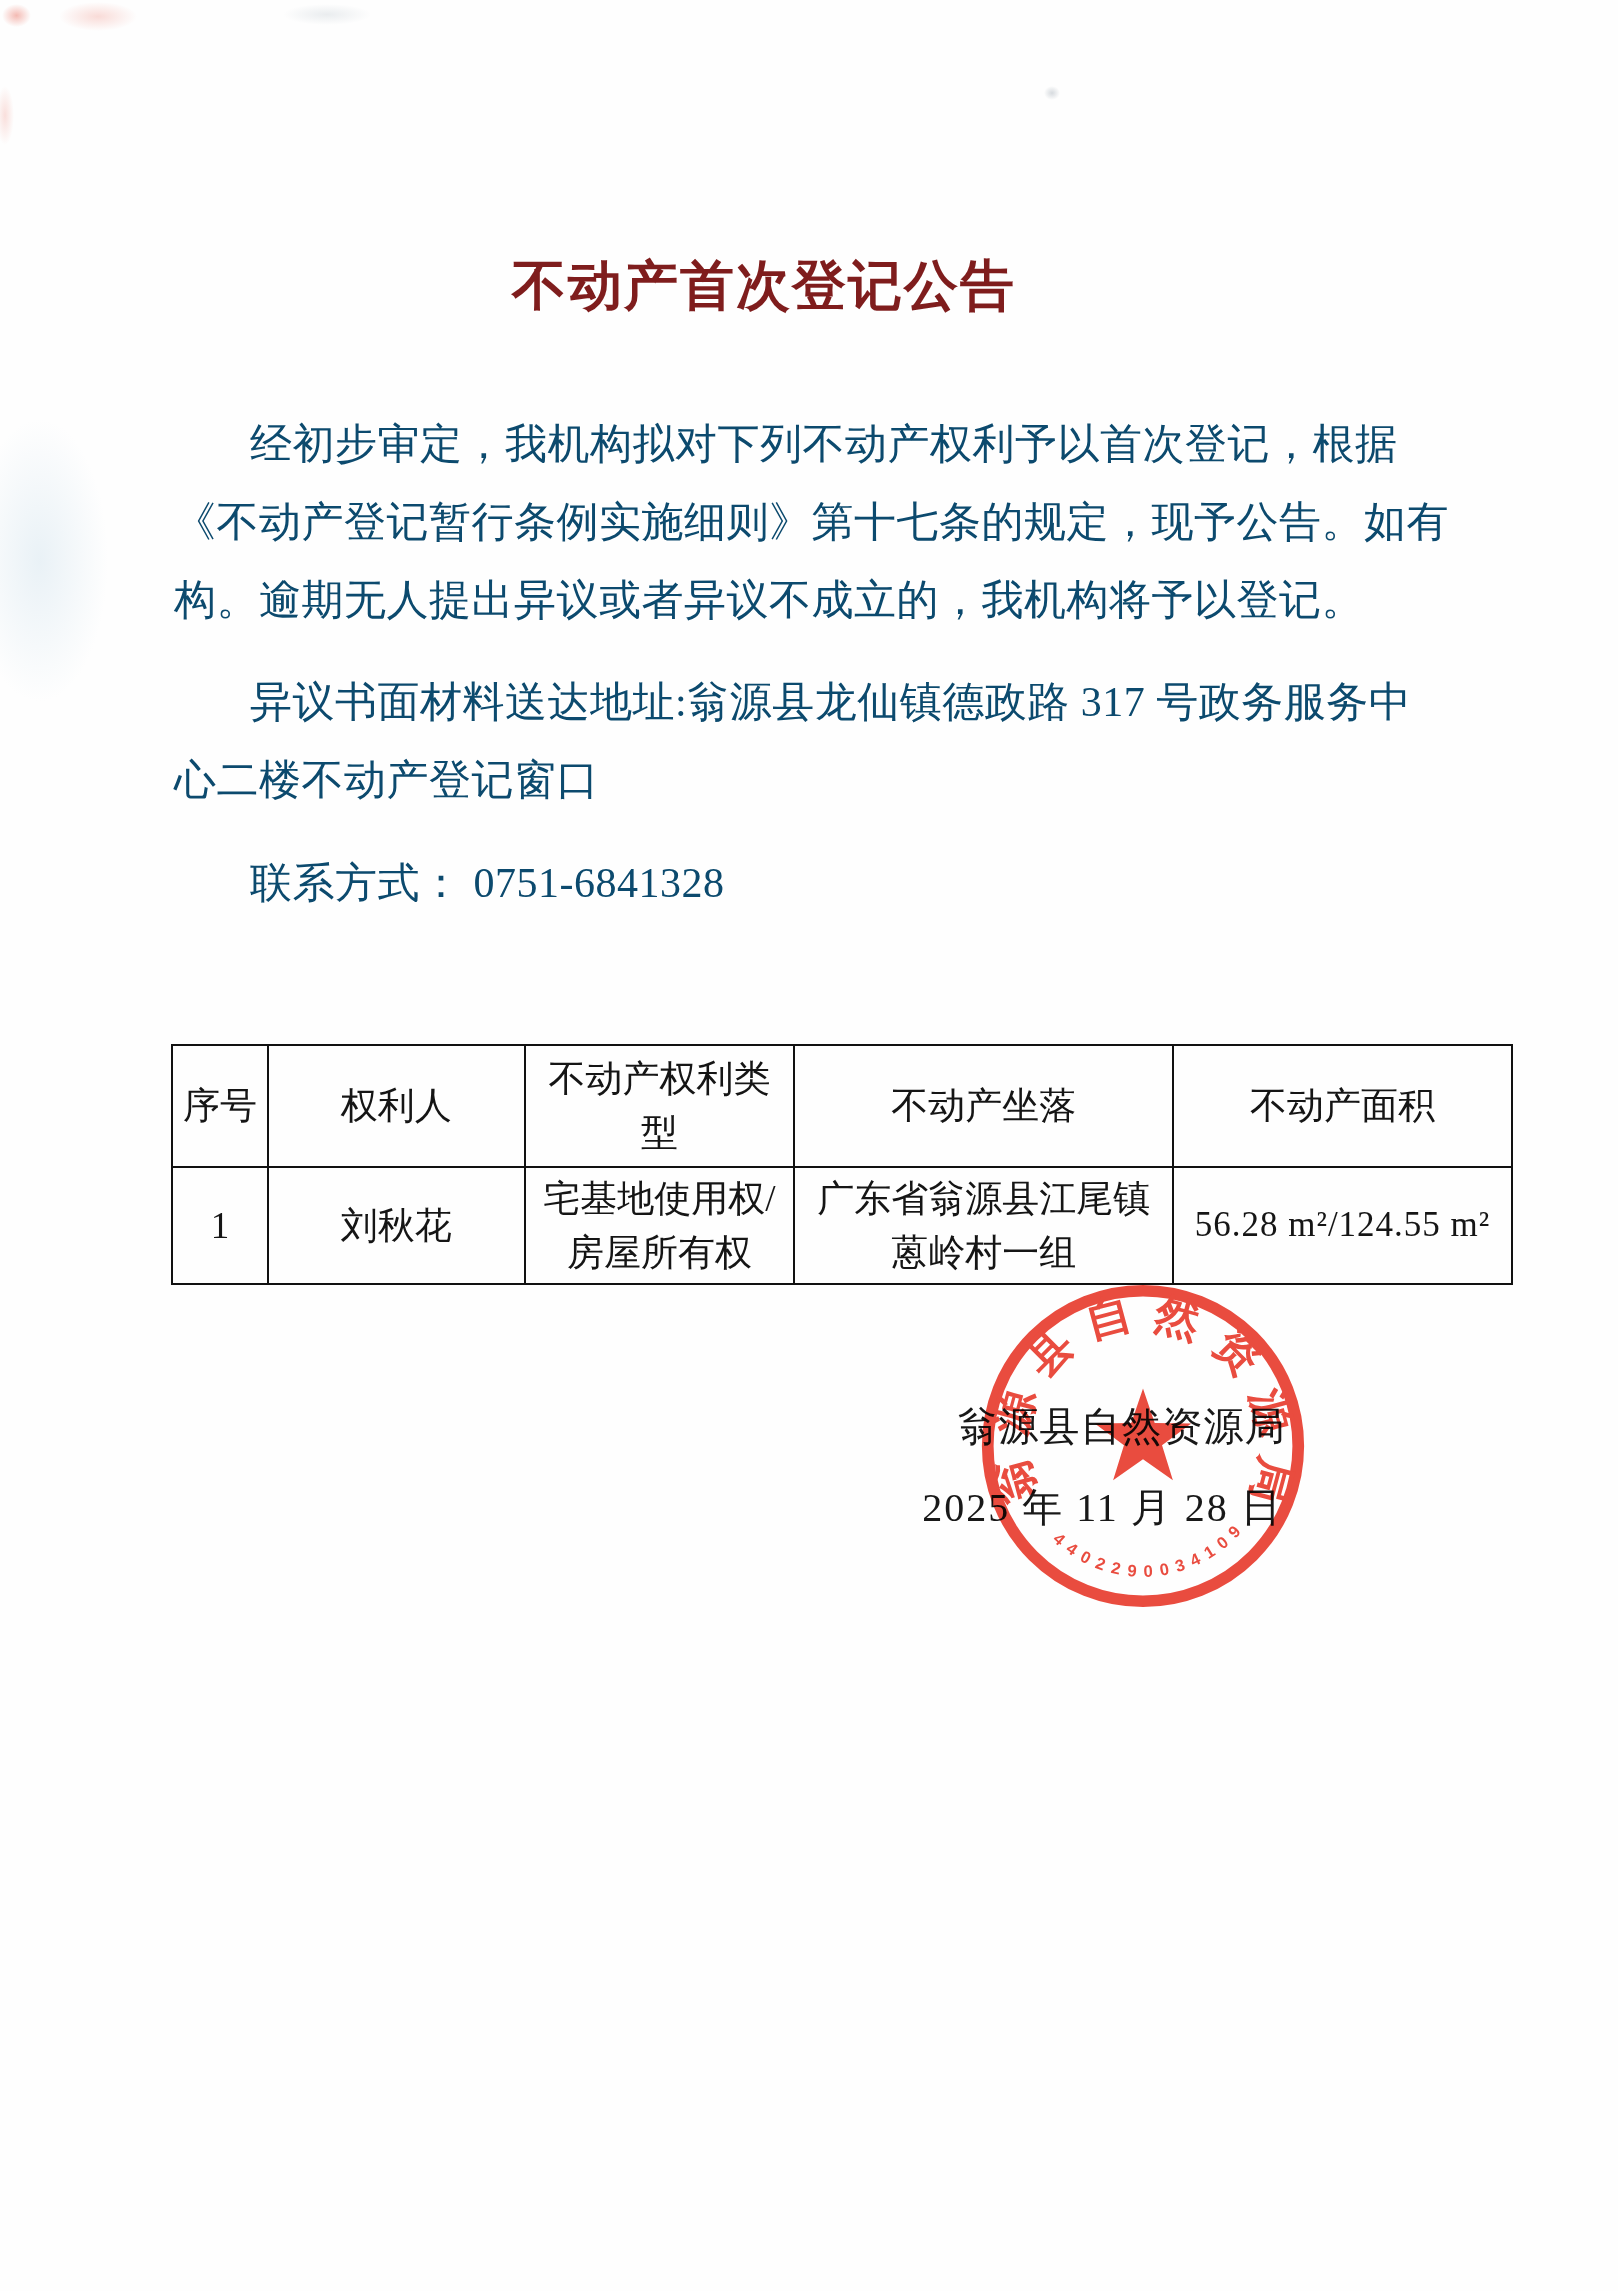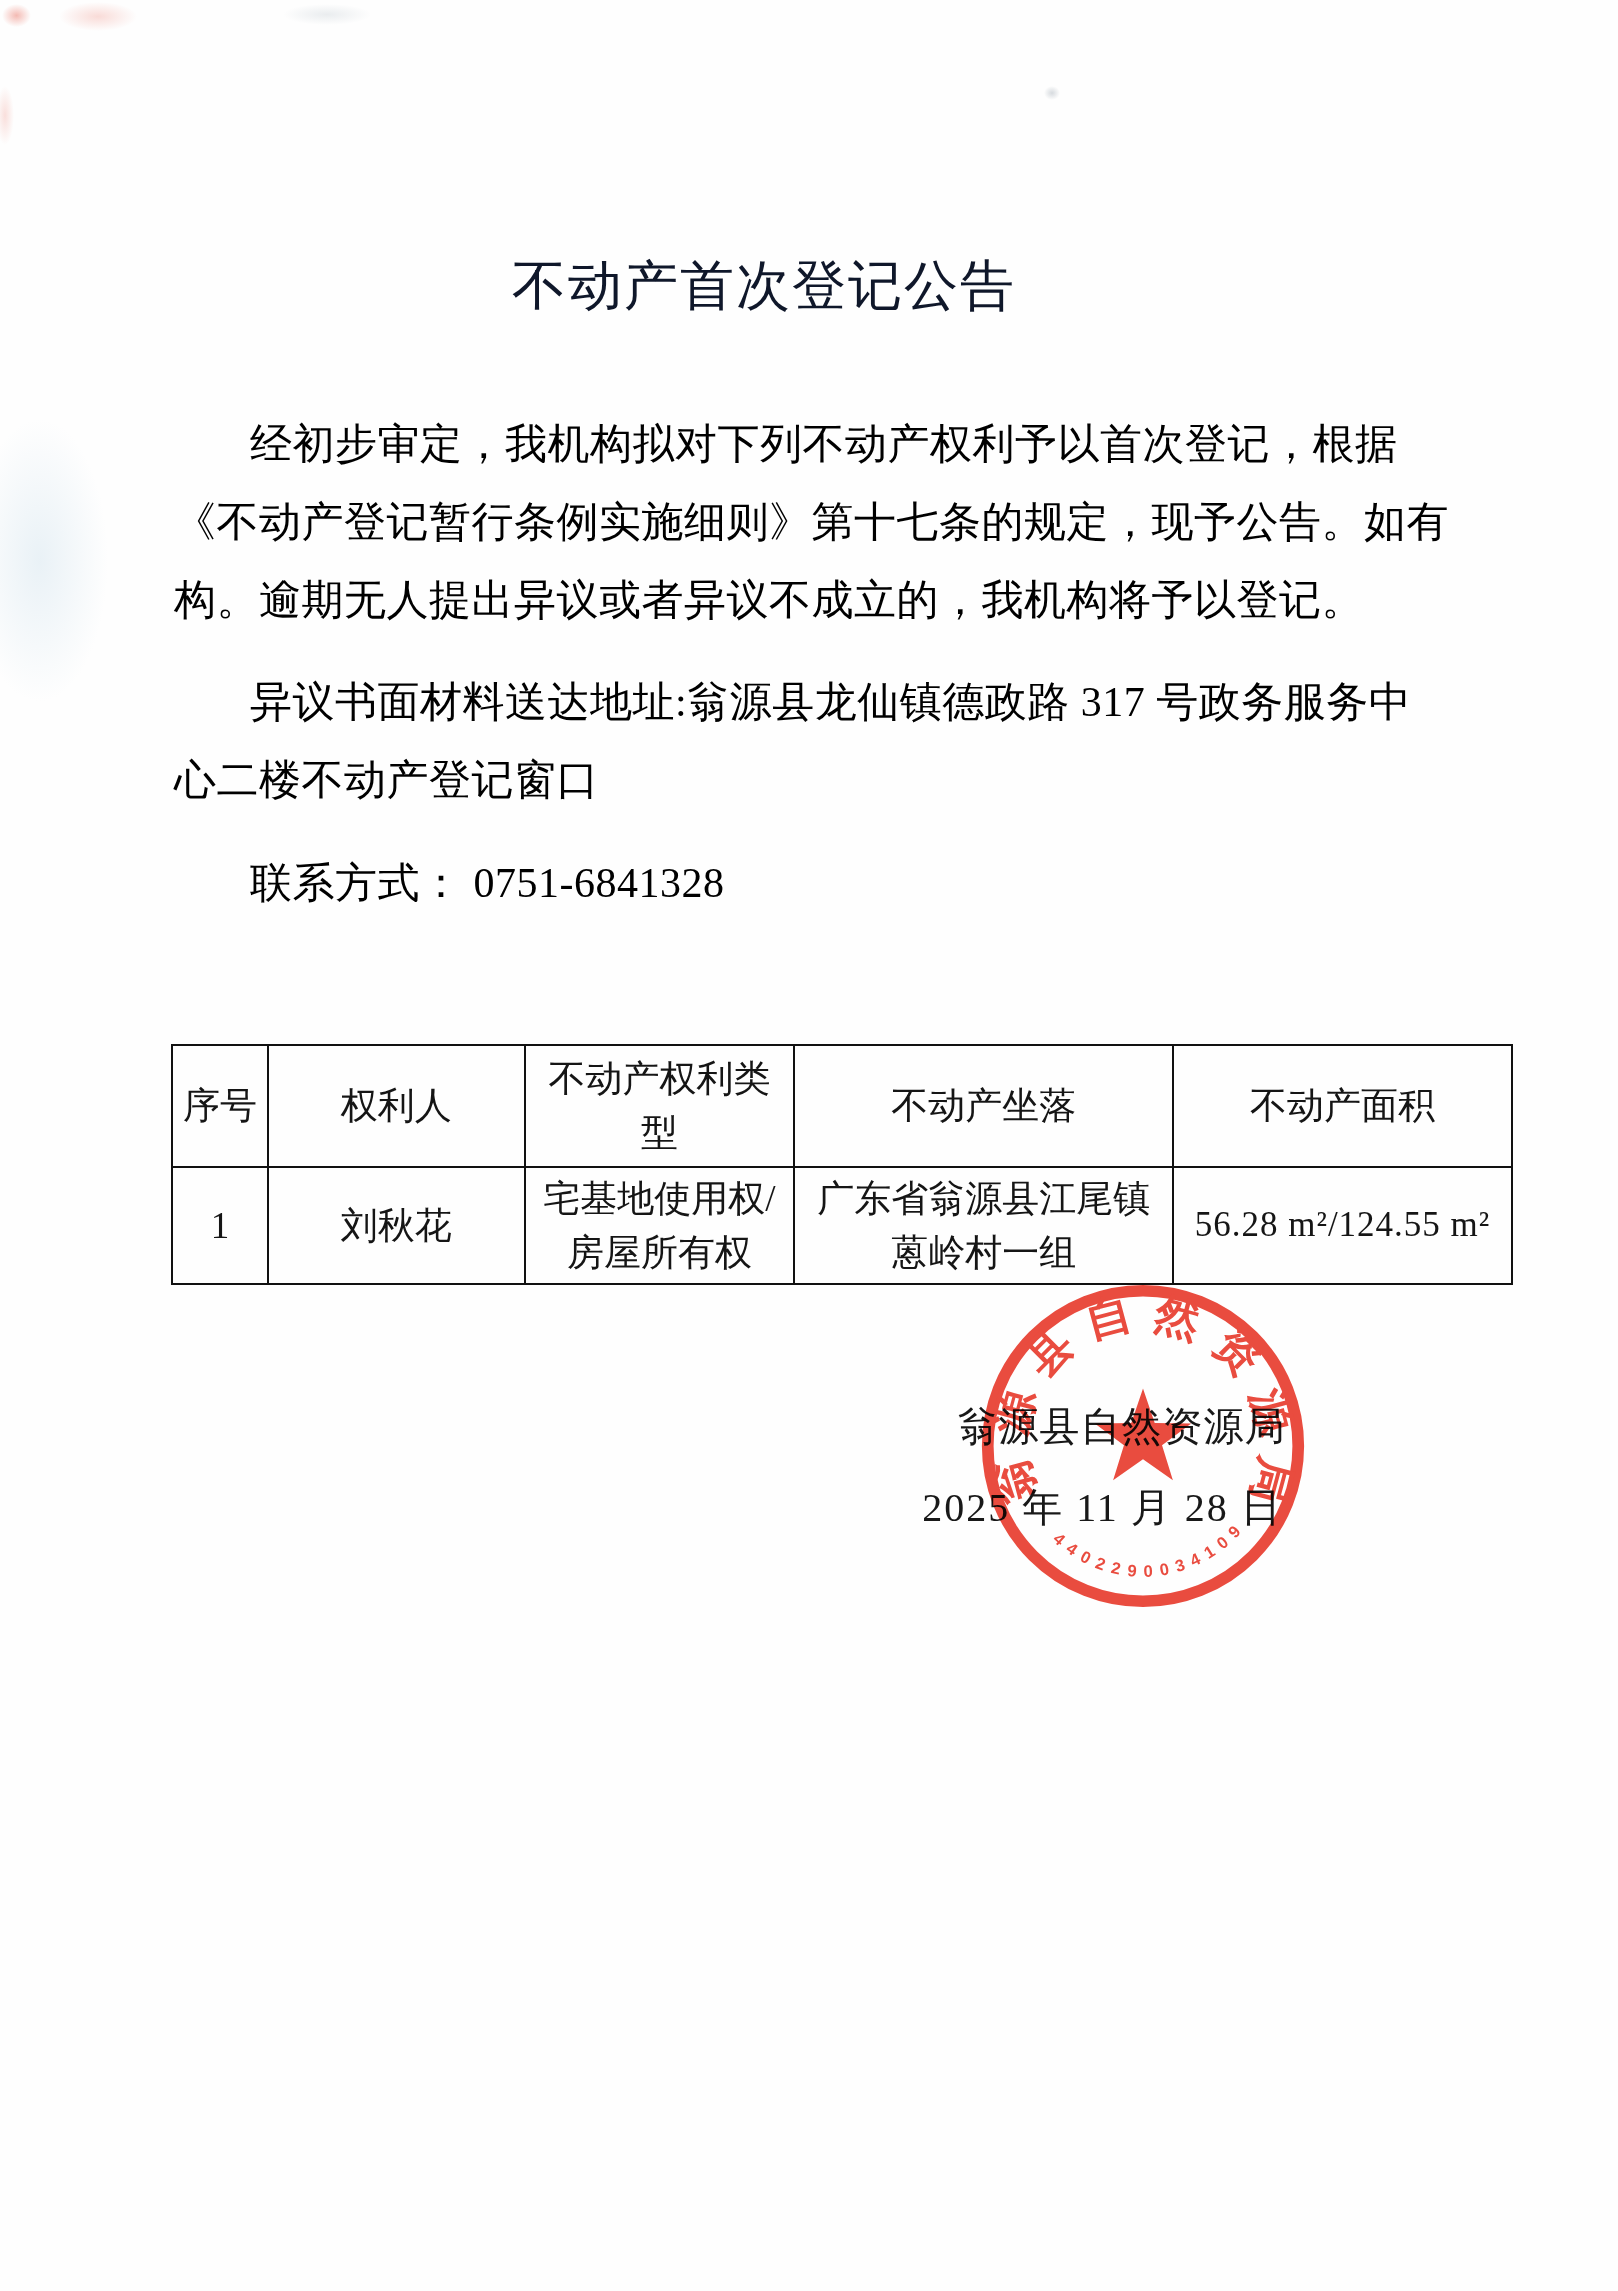--- a/index.html
+++ b/index.html
@@ -13,30 +13,30 @@
     margin:0 auto;
     background:#fefefe;
     color:#1c1c1c;
     overflow:hidden;
   }
   
   .doc-title{
     position:absolute;left:98px;top:250px;width:1332px;
     text-align:center;
     font-family:"Liberation Sans","DejaVu Sans",sans-serif;
-    font-weight:normal;
+    font-weight:bold;
     font-size:54px;
     letter-spacing:2px;
-    color:#0f172a;
+    color:#7f1d1d;
   }
   
   .body-block{
     position:absolute;left:174px;top:405px;width:1270px;
     font-size:42px;
-    color:#000000;
+    color:#0c4a6e;
   }
   .body-line{
     height:78px;line-height:78px;
     white-space:nowrap;
     letter-spacing:0.5px;
   }
   .body-line.indent{ text-indent:76px; }
   .body-line.gap-before{ margin-top:24.4px; }
   
   .announce-table{

